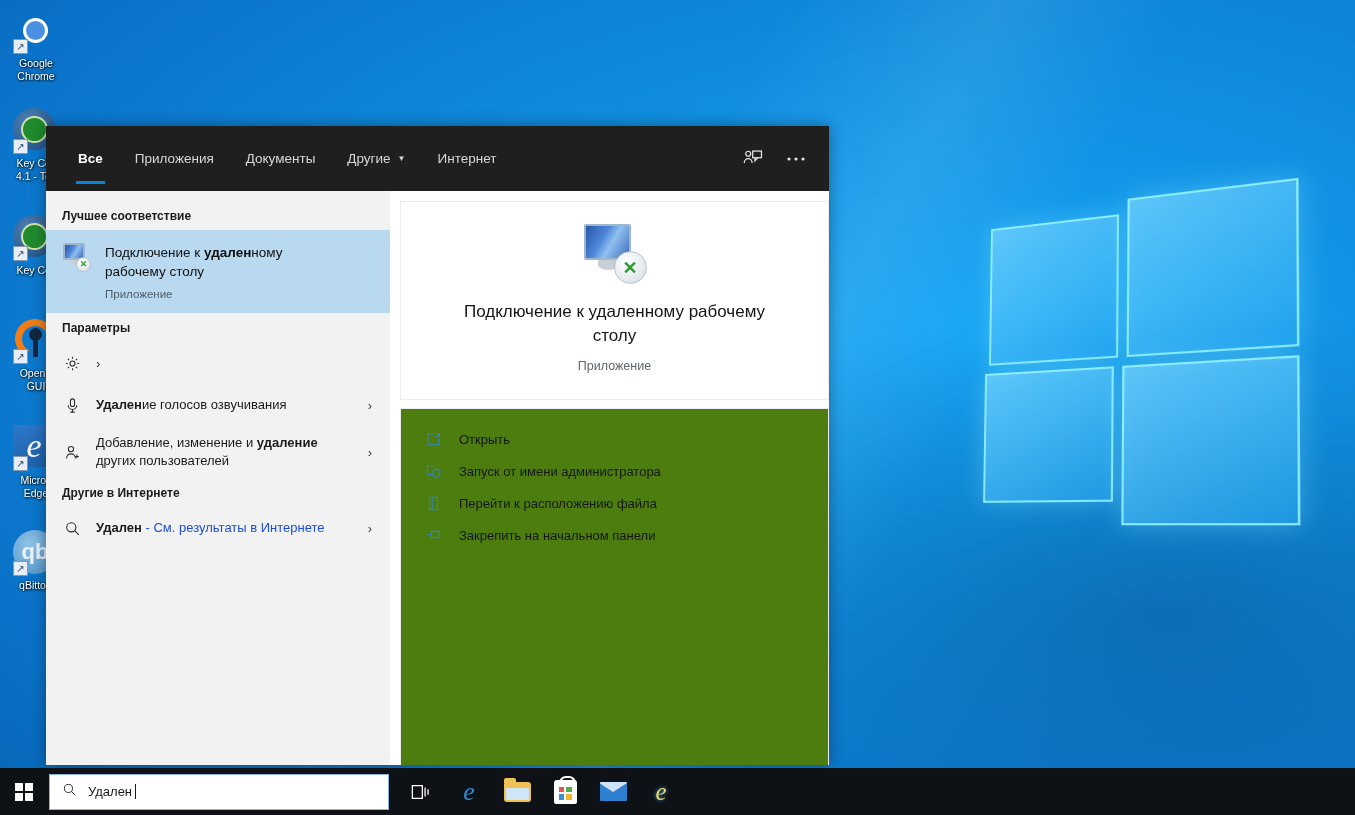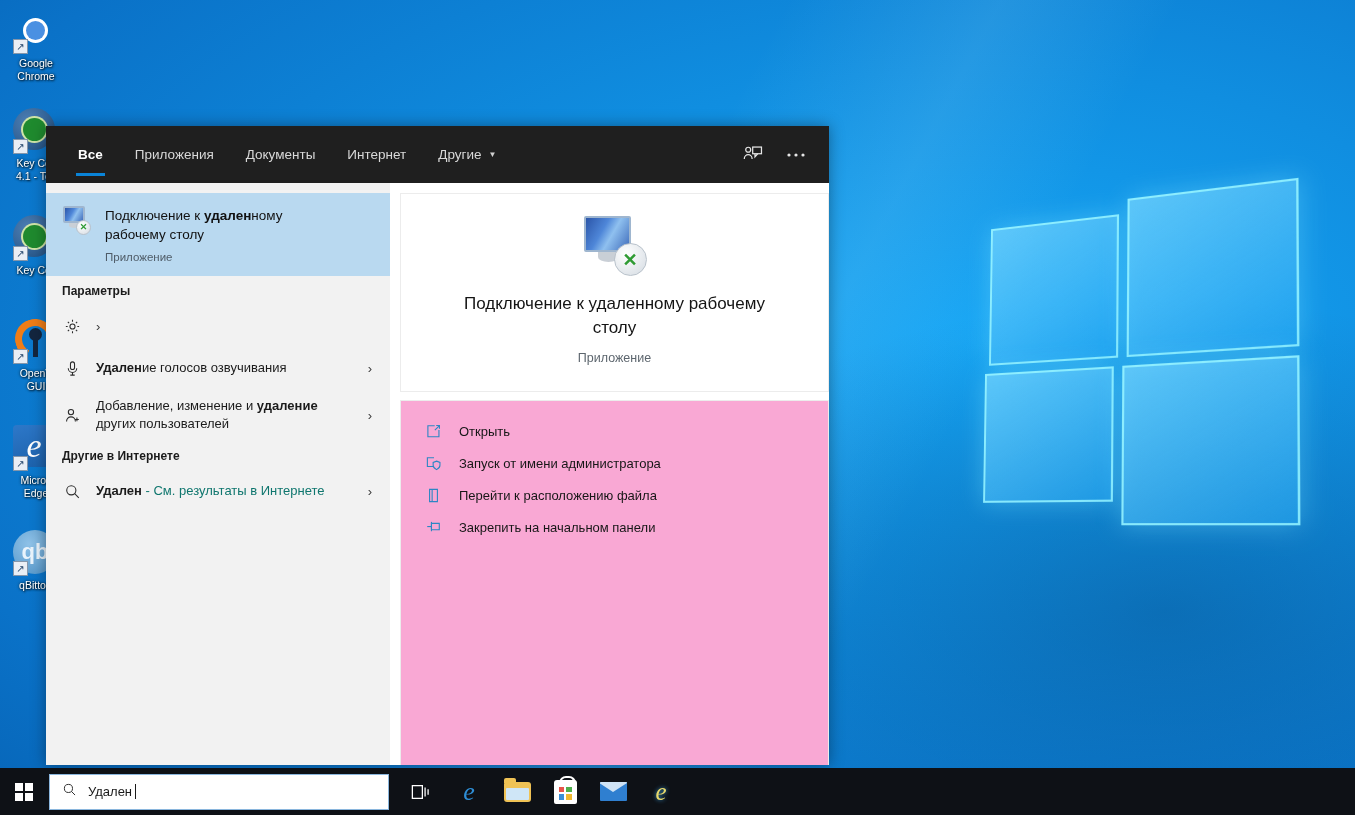--- a/index.html
+++ b/index.html
@@ -119,21 +119,21 @@
   }
 
   
   #flyout {
     position: absolute; left: 46px; top: 126px;
     width: 783px; height: 639px;
     display: flex; flex-direction: column;
     box-shadow: 0 0 14px rgba(0,0,0,0.38);
   }
   #flyout-header {
-    height: 57px; background: #1f1f1f;
+    height: 65px; background: #1f1f1f;
     display: flex; align-items: stretch;
     flex: 0 0 auto;
     gap: 20px;
   }
   #tabs { display: flex; align-items: stretch; padding-left: 16px; }
   .tab {
     position: relative;
     display: flex; align-items: center;
     padding: 0 16px;
     font-size: 13.5px; color: #d8d8d8; cursor: default;
@@ -190,21 +190,21 @@
   }
   .res-ico {
     width: 19px; flex: 0 0 19px;
     display: flex; align-items: center; justify-content: center;
     color: #2b2b2b;
   }
   .res-label {
     flex: 1 1 auto; font-size: 13px; color: #1b1b1b; line-height: 18px;
   }
   .res-label b { font-weight: bold; }
-  .res-label .dim { color: #0f766e; font-weight: normal; }
+  .res-label .dim { color: #1d4ed8; font-weight: normal; }
   .res-chev { flex: 0 0 auto; color: #3a3a3a; font-size: 13px; padding-right: 4px; }
 
   
   #right-col {
     flex: 1 1 auto; background: #ffffff;
     display: flex; flex-direction: column;
     padding: 10px 0 0 10px;
     min-width: 0;
   }
   #preview-card {
@@ -214,21 +214,21 @@
     flex: 0 0 auto;
   }
   #preview-icon-wrap { display: flex; justify-content: center; margin-bottom: 16px; }
   #preview-title {
     font-size: 17px; color: #141414; line-height: 24px;
     max-width: 330px; margin: 0 auto;
   }
   #preview-sub { font-size: 12.5px; color: #5d666e; margin-top: 11px; }
 
   #actions {
-    margin-top: 8px; background: #f9a8d4;
+    margin-top: 8px; background: #4d7c0f;
     border: 1px solid #ececec; border-bottom: none;
     flex: 1 1 auto; padding-top: 14px;
   }
   .action-row {
     display: flex; align-items: center; gap: 16px;
     padding: 7px 18px 7px 22px;
     min-height: 32px; cursor: default;
   }
   .action-ico {
     width: 20px; flex: 0 0 20px;
@@ -415,25 +415,25 @@
         <div class="tab active">
           <span>Все</span>
         </div>
         <div class="tab">
           <span>Приложения</span>
         </div>
         <div class="tab">
           <span>Документы</span>
         </div>
         <div class="tab">
-          <span>Интернет</span>
-        </div>
-        <div class="tab">
           <span>Другие</span>
           <span class="chev">▼</span>
+        </div>
+        <div class="tab">
+          <span>Интернет</span>
         </div>
       </div>
 
       <div id="header-actions">
         <div class="hdr-btn">
           <svg width="21" height="21" viewBox="0 0 22 22" fill="none" stroke="#e6e6e6" stroke-width="1.3">
             <circle cx="6.5" cy="6" r="2.6"></circle>
             <path d="M2.4 15.6c0-2.6 1.9-4.4 4.1-4.4s4.1 1.8 4.1 4.4"></path>
             <rect x="11.2" y="3.2" width="9.2" height="7"></rect>
             <path d="M13.6 10.2 L13.6 13.4 L16.4 10.2"></path>
@@ -446,20 +446,21 @@
             <circle cx="17" cy="3" r="1.6" fill="#e6e6e6"></circle>
           </svg>
         </div>
       </div>
     </div>
 
     <div id="flyout-body">
 
       <div id="left-col">
 
+        <div class="section-head">Лучшее соответствие</div>
 
         <div class="best-row">
           <div style="flex:0 0 30px;">
             <div class="rdp" style="width:30px;height:30px;">
               <div class="rdp-screen" style="left:1px;top:1px;width:22px;height:17px;"></div>
               <div class="rdp-stand" style="left:7px;top:18px;width:11px;height:5px;"></div>
               <div class="rdp-badge" style="left:14px;top:15px;width:15px;height:15px;font-size:9px;">✕</div>
             </div>
           </div>
           <div class="best-text">

